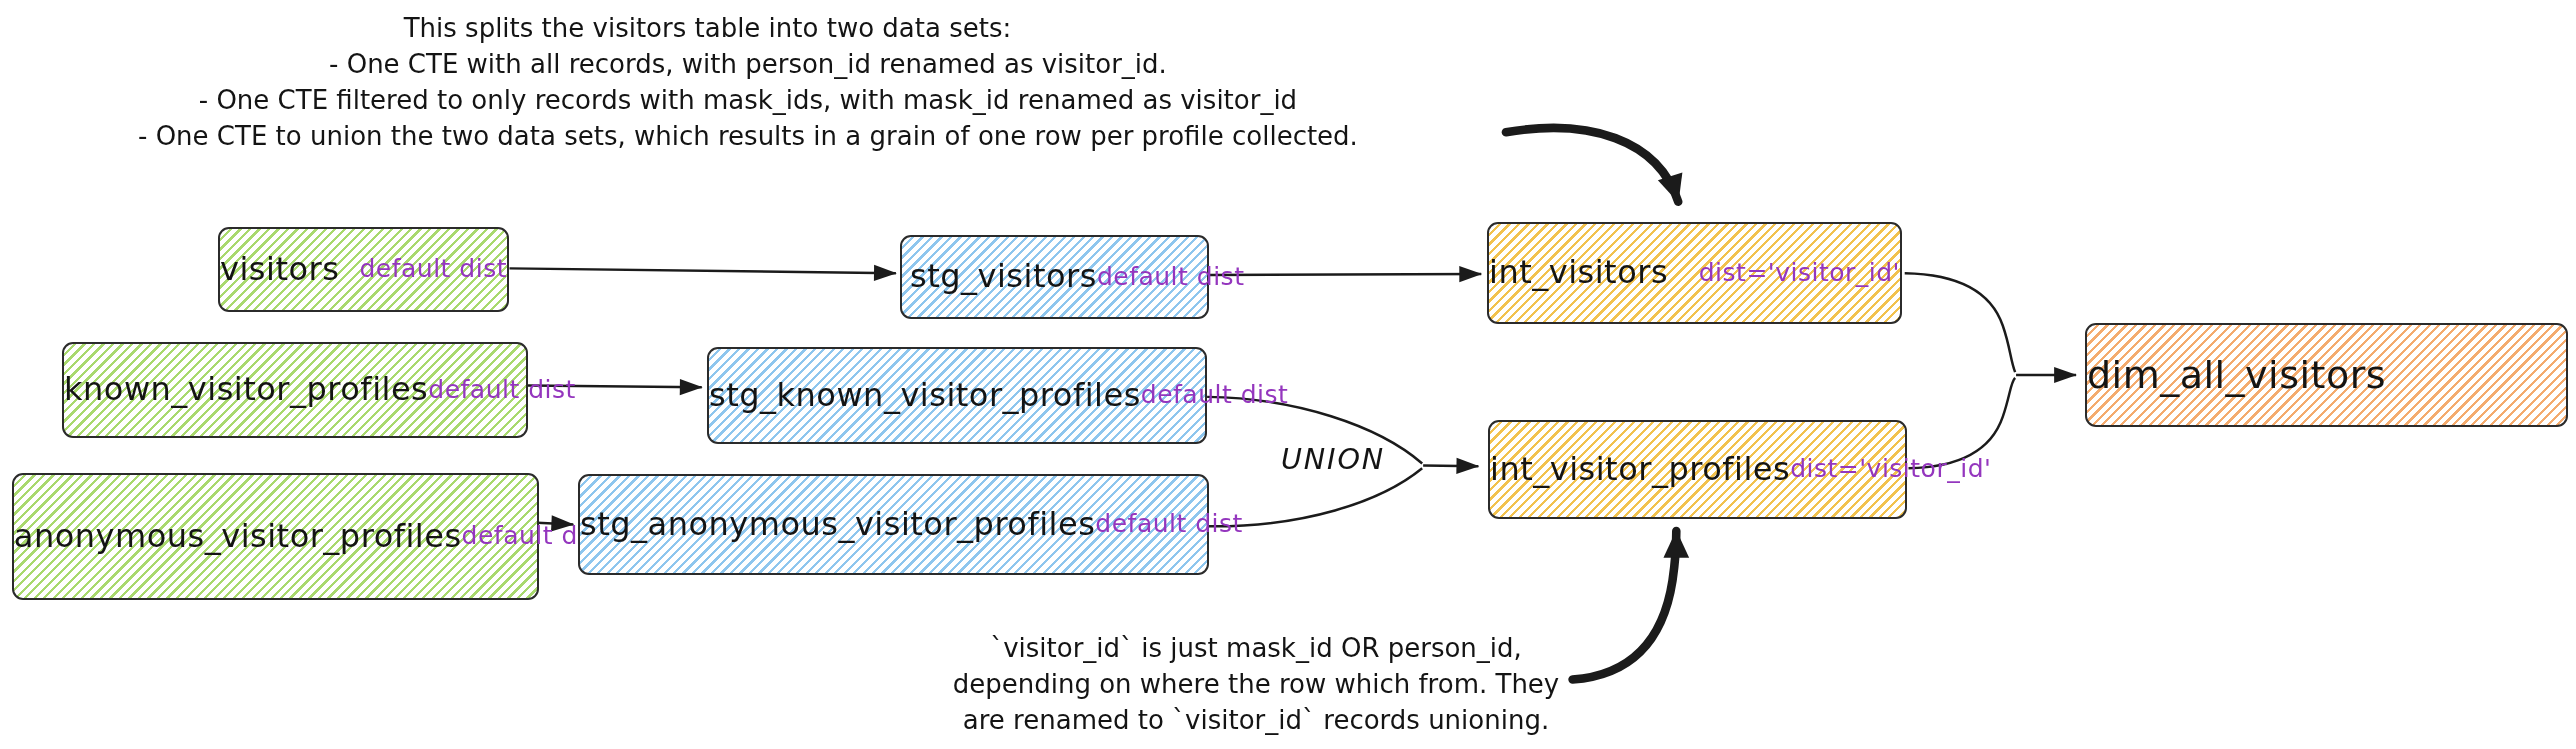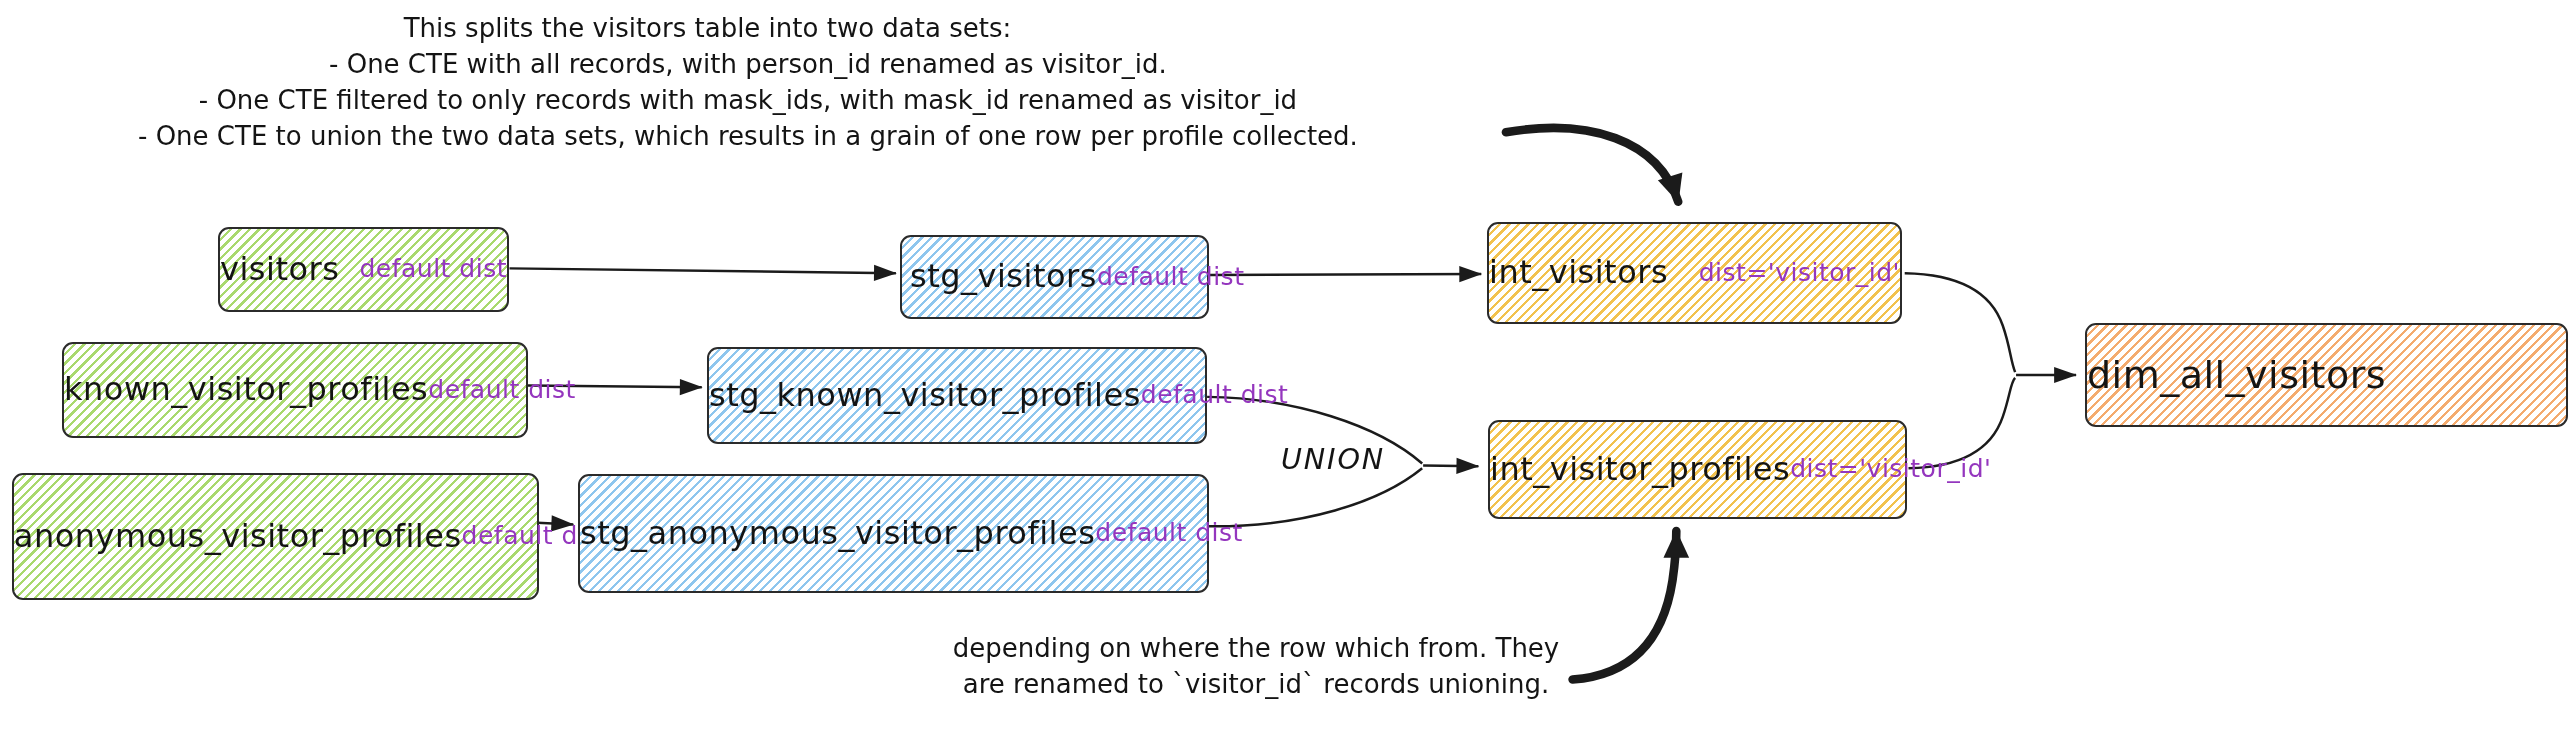--- a/index.html
+++ b/index.html
@@ -42,21 +42,21 @@
     letter-spacing:0.5px;white-space:nowrap;
   }
   #n-dim .title{font-size:38px;}
   
   #n-visitors {left:218px;  top:227px; width:291px; height:85px;}
   #n-stg-visitors {left:900px;  top:235px; width:309px; height:84px;padding-left:8px;}
   #n-int-visitors {left:1487px; top:222px; width:415px; height:102px;}
   #n-known {left:62px;   top:342px; width:466px; height:96px;}
   #n-stg-known {left:707px;  top:347px; width:500px; height:97px;}
   #n-anon {left:4.8px;    top:473px; width:527px; height:127px;margin-left:7px;}
-  #n-stg-anon {left:578px;  top:474px; width:631px; height:119px;}
+  #n-stg-anon {left:578px;  top:474px; width:631px; height:101px;}
   #n-int-vp {left:1488px; top:420px; width:419px; height:99px;}
   #n-dim {left:2085px; top:323px; width:483px; height:104px;}
   
   .anno{position:absolute;z-index:2;font-size:26px;line-height:36px;color:var(--title,#111);}
   .anno-top{left:57px;top:9.5px;text-align:center;}
   .anno-top .bullet{margin-left:81px;}
   .anno-bottom{left:904px;top:630px;width:704px;text-align:center;}
   .union-label{
     position:absolute;z-index:2;left:1281px;top:442px;width:107px;
     text-align:left;font-size:28.6px;letter-spacing:1.9px;color:var(--title,#111);
@@ -142,18 +142,19 @@
     <div class="subtitle">dist='visitor_id'</div>
   </div>
 
   <div class="node" id="n-dim" style="--hatch: #f4ab6e;">
     <div class="title">dim_all_visitors</div>
   </div>
 
   <div class="union-label">UNION</div>
 
   <div class="anno anno-bottom">
+    <div class="line">`visitor_id` is just mask_id OR person_id,</div>
     <div class="line">depending on where the row which from. They</div>
     <div class="line">are renamed to `visitor_id` records unioning.</div>
   </div>
 
 </div>
 
 
 </body></html>

